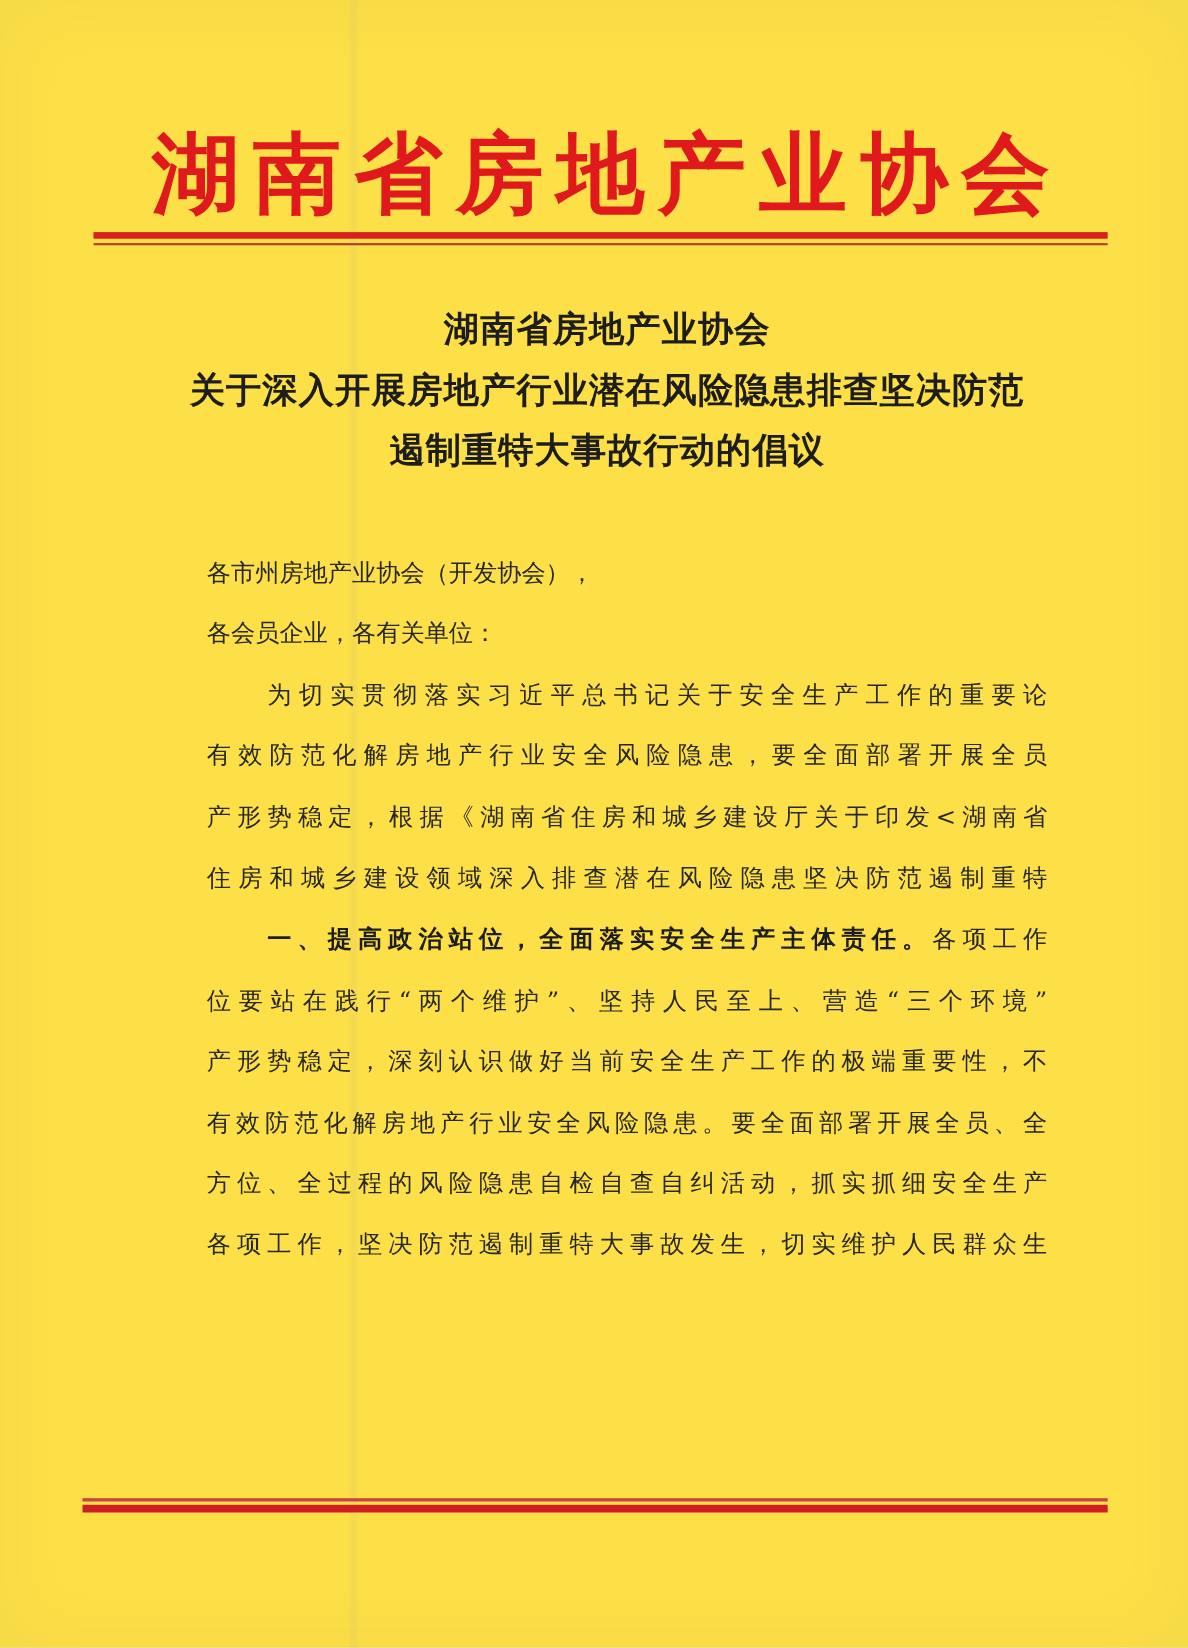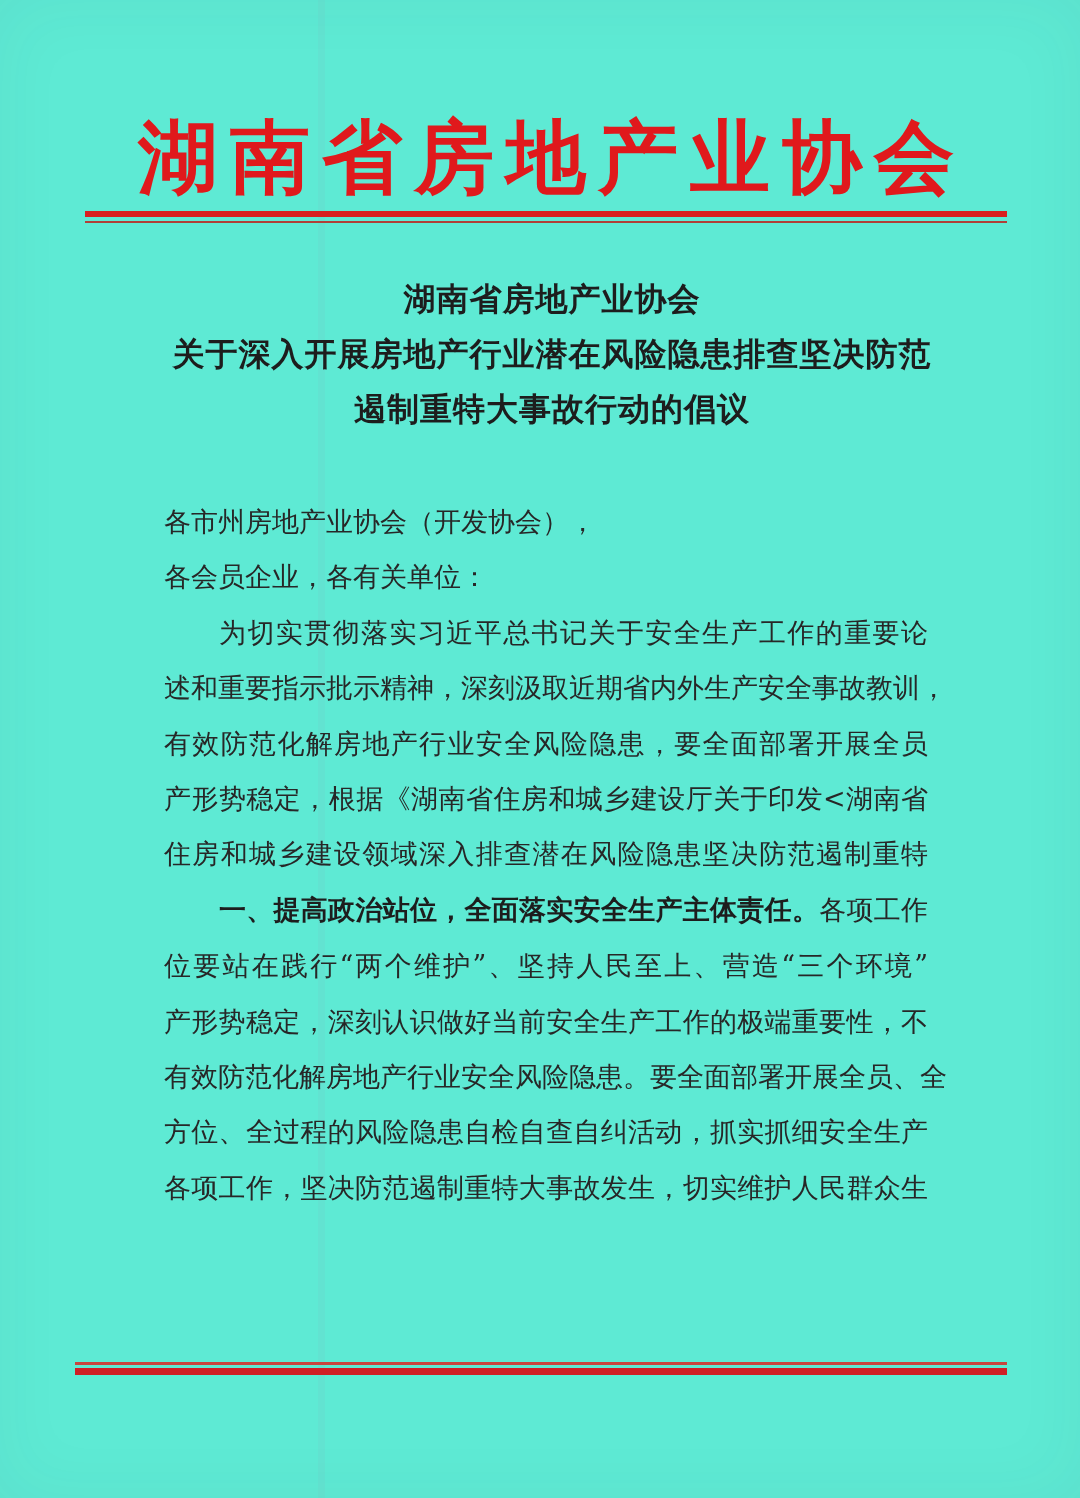--- a/index.html
+++ b/index.html
@@ -1,20 +1,20 @@
 <!DOCTYPE html>
 <html lang="zh"><head>
 <meta charset="utf-8">
 <style>
   html,body { margin:0; padding:0; background:#e9e9e9; }
   .page {
     position:relative;
     width:1080px; height:1498px;
     margin:0 auto;
-    background:#5eead4;
+    background:#fde047;
     overflow:hidden;
     box-shadow: inset 0 0 70px rgba(60,60,70,0.05);
     font-family:"DejaVu Serif", serif;
   }
   
   .scan-artifact {
     position:absolute; top:0; bottom:0; left:318px; width:7px;
     background:rgba(150,158,175,0.08);
   }
   
@@ -41,22 +41,22 @@
     font-family:"Liberation Sans", sans-serif;
     font-weight:700;
     font-size:32px; line-height:55px;
     color:#1d1d1d;
     letter-spacing:1px;
   }
   .doc-title div { white-space:nowrap; }
 
   
   .body-text {
-    position:absolute; top:494px; left:164px; width:764px;
-    font-size:27px; line-height:55.4px;
+    position:absolute; top:494px; left:188px; width:764px;
+    font-size:22px; line-height:55.4px;
     color:#272727;
     font-family:"DejaVu Serif", serif;
   }
   .bline { white-space:nowrap; }
   .j  { text-align:justify; text-align-last:justify; }
   .nj { text-align:left;    text-align-last:auto; }
   .ind { text-indent:55px; }
   .lead {
     font-family:Liberation Sans, sans-serif;
     font-weight:700;
@@ -80,21 +80,20 @@
     <div>湖南省房地产业协会</div>
     <div>关于深入开展房地产行业潜在风险隐患排查坚决防范</div>
     <div>遏制重特大事故行动的倡议</div>
   </div>
 
   <div class="body-text">
     <div class="bline nj">各市州房地产业协会（开发协会），</div>
     <div class="bline nj">各会员企业，各有关单位：</div>
 
     <div class="bline j ind"><span>为切实贯彻落实习近平总书记关于安全生产工作的重要论</span></div>
-    <div class="bline j"><span>述和重要指示批示精神，深刻汲取近期省内外生产安全事故教训，</span></div>
     <div class="bline j"><span>有效防范化解房地产行业安全风险隐患，要全面部署开展全员</span></div>
     <div class="bline j"><span>产形势稳定，根据《湖南省住房和城乡建设厅关于印发&lt;湖南省</span></div>
     <div class="bline j"><span>住房和城乡建设领域深入排查潜在风险隐患坚决防范遏制重特</span></div>
     <div class="bline j ind"><b class="lead">一、提高政治站位，全面落实安全生产主体责任。</b><span>各项工作</span></div>
     <div class="bline j"><span>位要站在践行“两个维护”、坚持人民至上、营造“三个环境”</span></div>
     <div class="bline j"><span>产形势稳定，深刻认识做好当前安全生产工作的极端重要性，不</span></div>
     <div class="bline j"><span>有效防范化解房地产行业安全风险隐患。要全面部署开展全员、全</span></div>
     <div class="bline j"><span>方位、全过程的风险隐患自检自查自纠活动，抓实抓细安全生产</span></div>
     <div class="bline j"><span>各项工作，坚决防范遏制重特大事故发生，切实维护人民群众生</span></div>
   </div>

